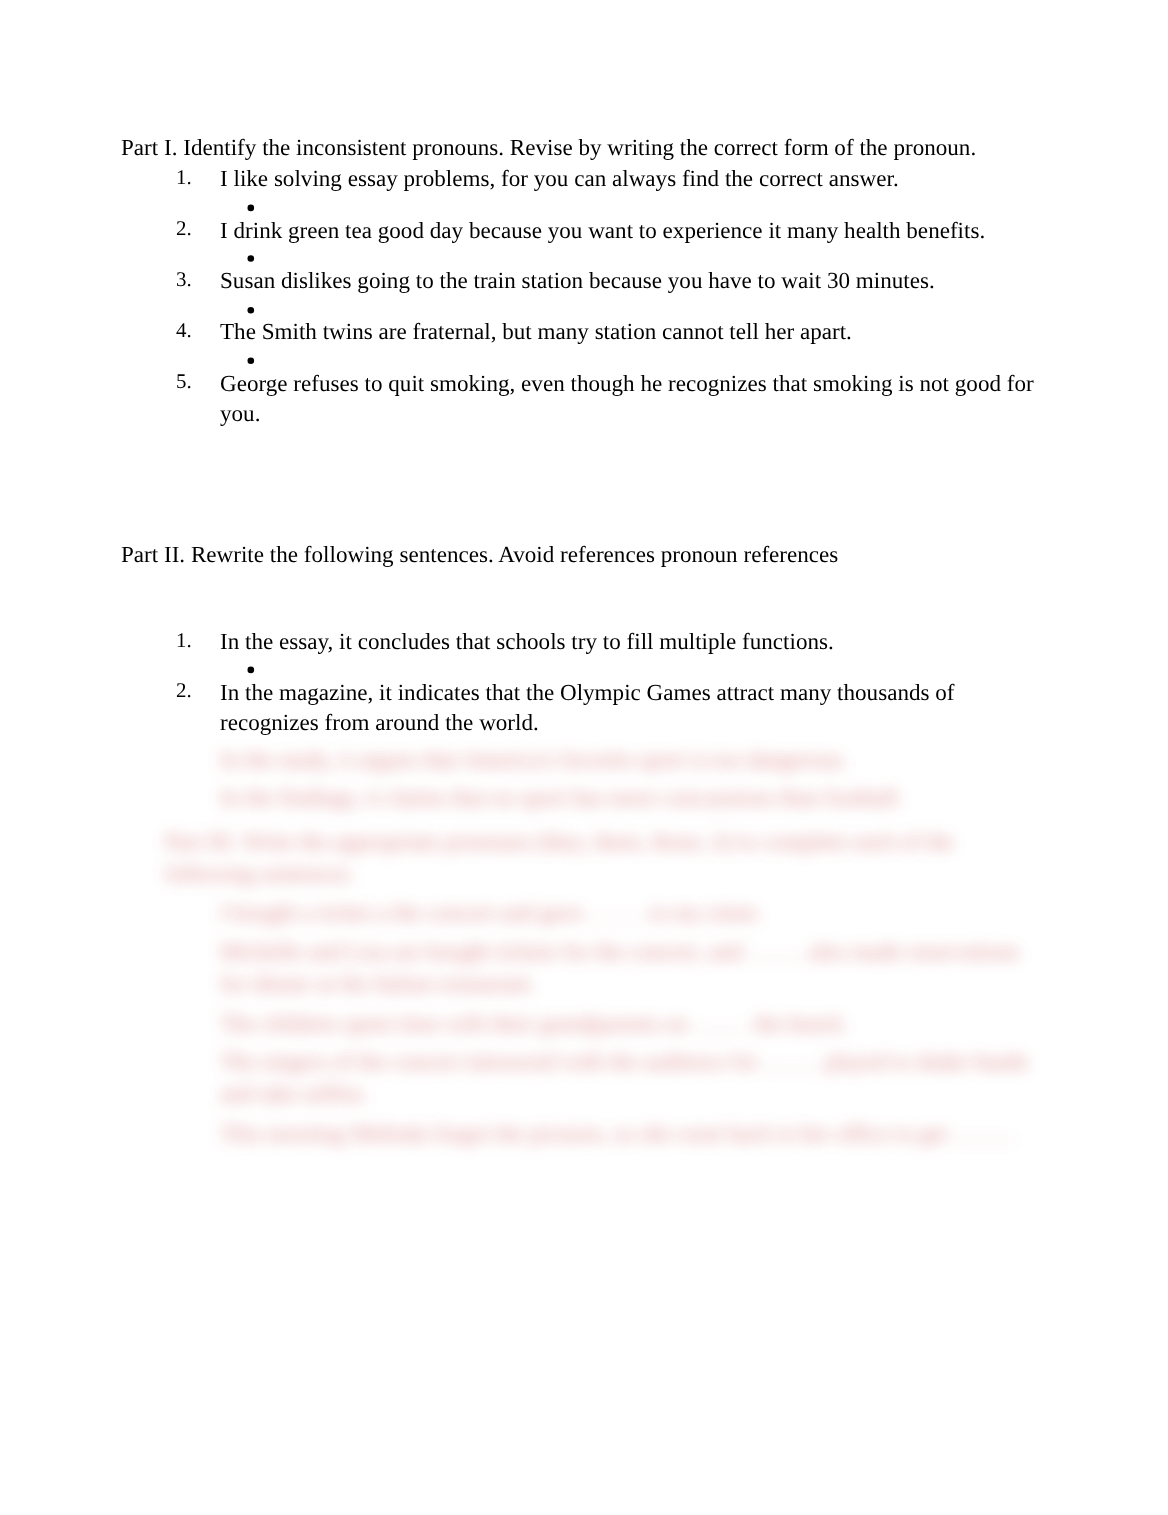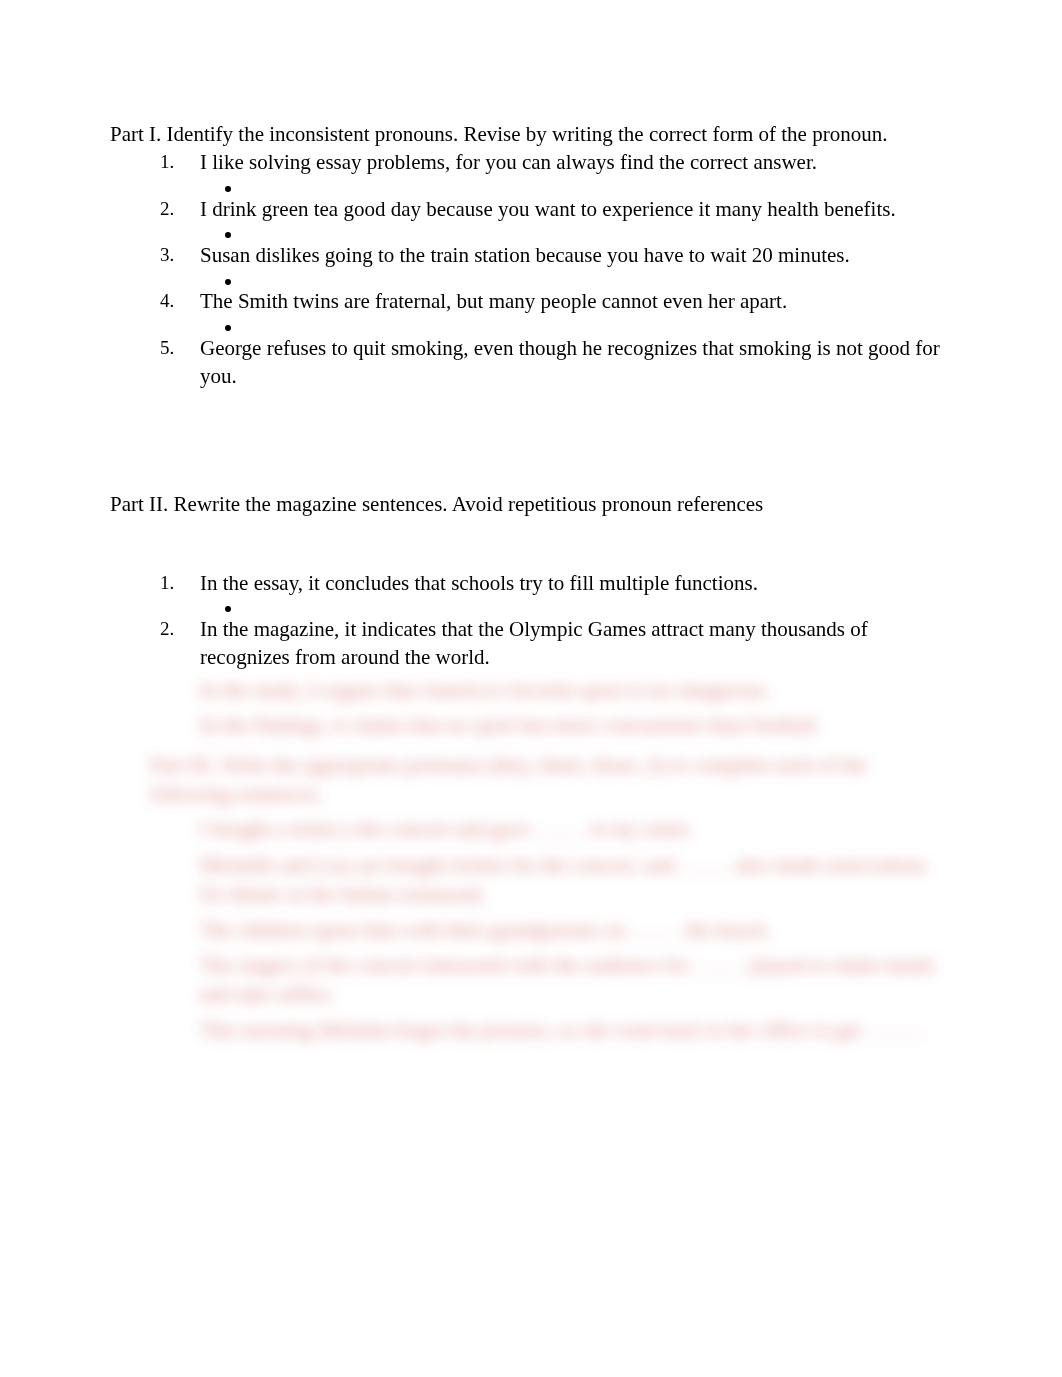--- a/index.html
+++ b/index.html
@@ -109,35 +109,35 @@
     <span>I like solving essay problems, for you can always find the correct answer.</span>
     <span class="bullet-spacer"><span class="bullet-dot"></span></span>
   </li>
   <li>
     <span class="num">2.</span>
     <span>I drink green tea good day because you want to experience it many health benefits.</span>
     <span class="bullet-spacer"><span class="bullet-dot"></span></span>
   </li>
   <li>
     <span class="num">3.</span>
-    <span>Susan dislikes going to the train station because you have to wait 20 minutes.</span>
+    <span>Susan dislikes going to the train station because you have to wait 30 minutes.</span>
     <span class="bullet-spacer"><span class="bullet-dot"></span></span>
   </li>
   <li>
     <span class="num">4.</span>
-    <span>The Smith twins are fraternal, but many people cannot even her apart.</span>
+    <span>The Smith twins are fraternal, but many station cannot tell her apart.</span>
     <span class="bullet-spacer"><span class="bullet-dot"></span></span>
   </li>
   <li>
     <span class="num">5.</span>
     <span>George refuses to quit smoking, even though he recognizes that smoking is not good for you.</span>
   </li>
 </ol>
 
-<div class="part2-heading">Part II. Rewrite the magazine sentences. Avoid repetitious pronoun references</div>
+<div class="part2-heading">Part II. Rewrite the following sentences. Avoid references pronoun references</div>
 
 <ol class="list2">
   <li>
     <span class="num">1.</span>
     <span>In the essay, it concludes that schools try to fill multiple functions.</span>
     <span class="bullet-spacer"><span class="bullet-dot"></span></span>
   </li>
   <li>
     <span class="num">2.</span>
     <span>In the magazine, it indicates that the Olympic Games attract many thousands of recognizes from around the world.</span>

